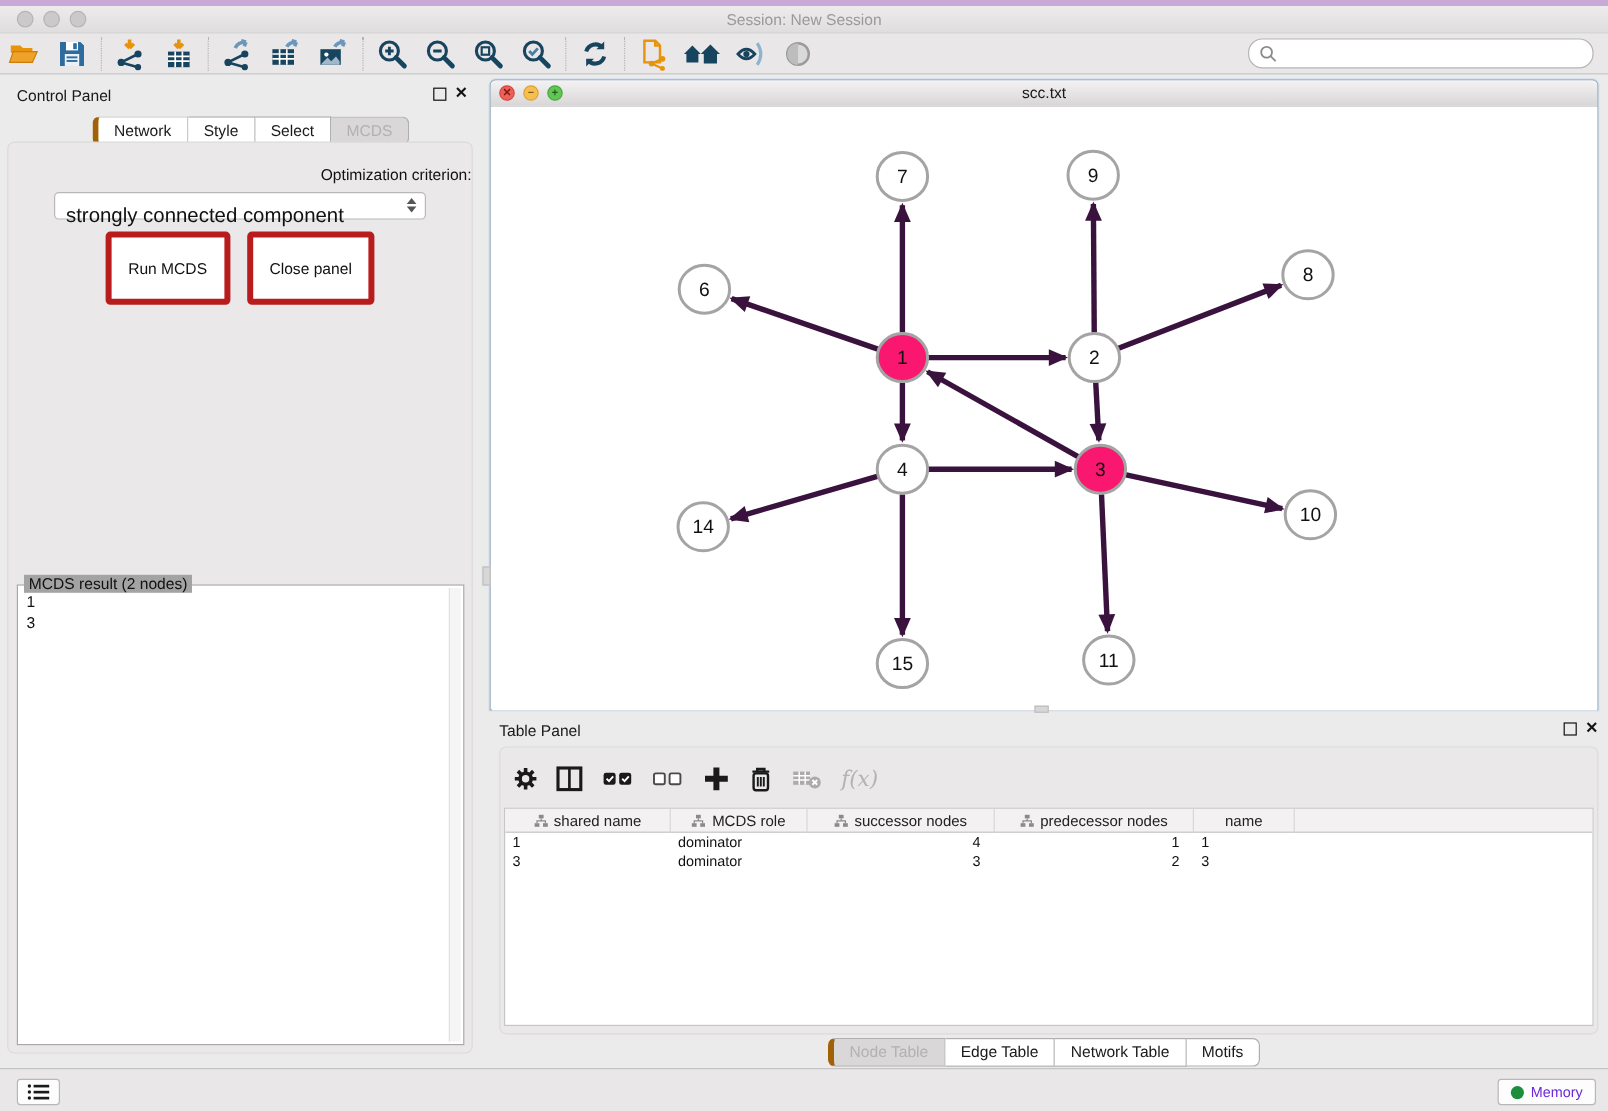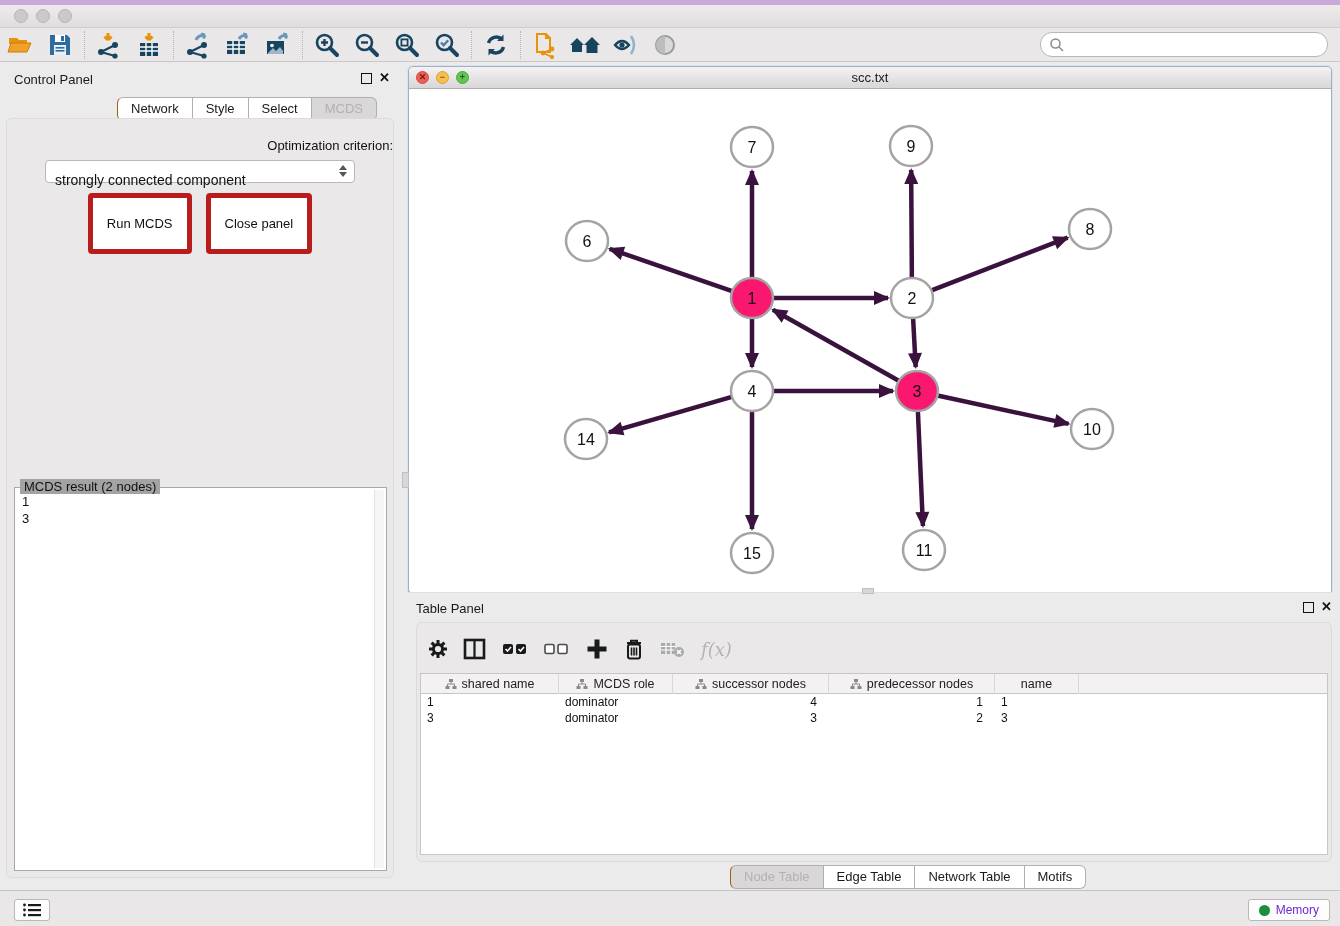--- a/index.html
+++ b/index.html
@@ -25,30 +25,30 @@
 
   
   .cp-header { position:absolute; left:0; top:66px; width:400px; height:26px; }
   .cp-title { position:absolute; left:14px; top:6px; font-size:13px; color:#1A1A1A; }
   .win-float { position:absolute; top:7px; width:11px; height:11px; border:1.6px solid #111; }
   .win-close { position:absolute; top:5px; font-size:13px; font-weight:bold; color:#111; line-height:14px; }
   .cp-header .win-float { left:361px; } .cp-header .win-close { left:379px; }
 
   .tabs-row { position:absolute; display:flex; }
   .tab { font-size:13px; padding:3px 13px 4px; background:#fff; border:1px solid #AFAFAF; border-left:none; color:#1A1A1A; white-space:nowrap; }
-  .tab:first-child { border-left:1px solid #a16207; border-radius:6px 0 0 6px;margin-left:40px; }
+  .tab:first-child { border-left:5px solid #a16207; border-radius:6px 0 0 6px; }
   .tab:last-child { border-radius:0 6px 6px 0; }
   .tab.selected { background:#D9D7D8; color:#B2B2B2; }
   .cp-tabs { left:77px; top:97px; }
 
   .cp-body { position:absolute; left:6px; top:118px; width:388px; height:760px;
     background:#EAE8E9; border:1px solid #DCDADB; border-radius:6px; }
   .opt-label { position:absolute; left:0; width:100%; top:19px; text-align:right; font-size:13px; color:#111; }
   .cp-select { position:absolute; left:38px; top:41px; width:310px; height:23px; background:#fff;
-    border:1px solid #B9B7B8; border-radius:4px; font-size:14px; color:#111; display:flex; align-items:center; padding:16px 22px 0 9px; }
+    border:1px solid #B9B7B8; border-radius:4px; font-size:17px; color:#111; display:flex; align-items:center; padding:16px 22px 0 9px; }
   .stepper { position:absolute; right:7px; top:4px; display:flex; flex-direction:column; gap:2px; }
   .stepper i { width:0; height:0; border-left:4px solid transparent; border-right:4px solid transparent; }
   .stepper .up { border-bottom:5px solid #555; } .stepper .dn { border-top:5px solid #555; }
   .cp-buttons { position:absolute; left:0; width:100%; top:74px; display:flex; justify-content:center; gap:14px; }
   .btn { background:#fff; border:5px solid #b91c1c; border-radius:4px; font-size:13px; color:#111;
     padding:18px 14px; font-family:"Liberation Sans",sans-serif; }
 
   .mcds-group { position:absolute; left:7px; top:368px; width:373px; height:384px;
     border:1px solid #A9A7A8; background:#fff; }
   .mcds-legend { position:absolute; left:5px; top:-9px; background:#a3a3a3; padding:0 4px; font-size:13px; color:#111; }
@@ -105,20 +105,21 @@
 <div class="screen">
 
   <div class="top-strip"></div>
 
   <div class="titlebar">
     <div class="tl-lights">
       <div class="tl-light"></div>
       <div class="tl-light"></div>
       <div class="tl-light"></div>
     </div>
+    <div class="main-title">Session: New Session</div>
   </div>
 
   <div class="toolbar">
     <div class="tb-btn">
       <svg width="28" height="28" viewBox="0 0 28 28">
         <path d="M3 7 h8 l2 2 h8 v4 H3 z" fill="#E8930C"></path>
         <path d="M5 12 h20 l-4 9 H2 l3 -9 z" fill="#F0A12A" stroke="#C97F09" stroke-width="1"></path>
       </svg>
     </div>
     <div class="tb-btn">

